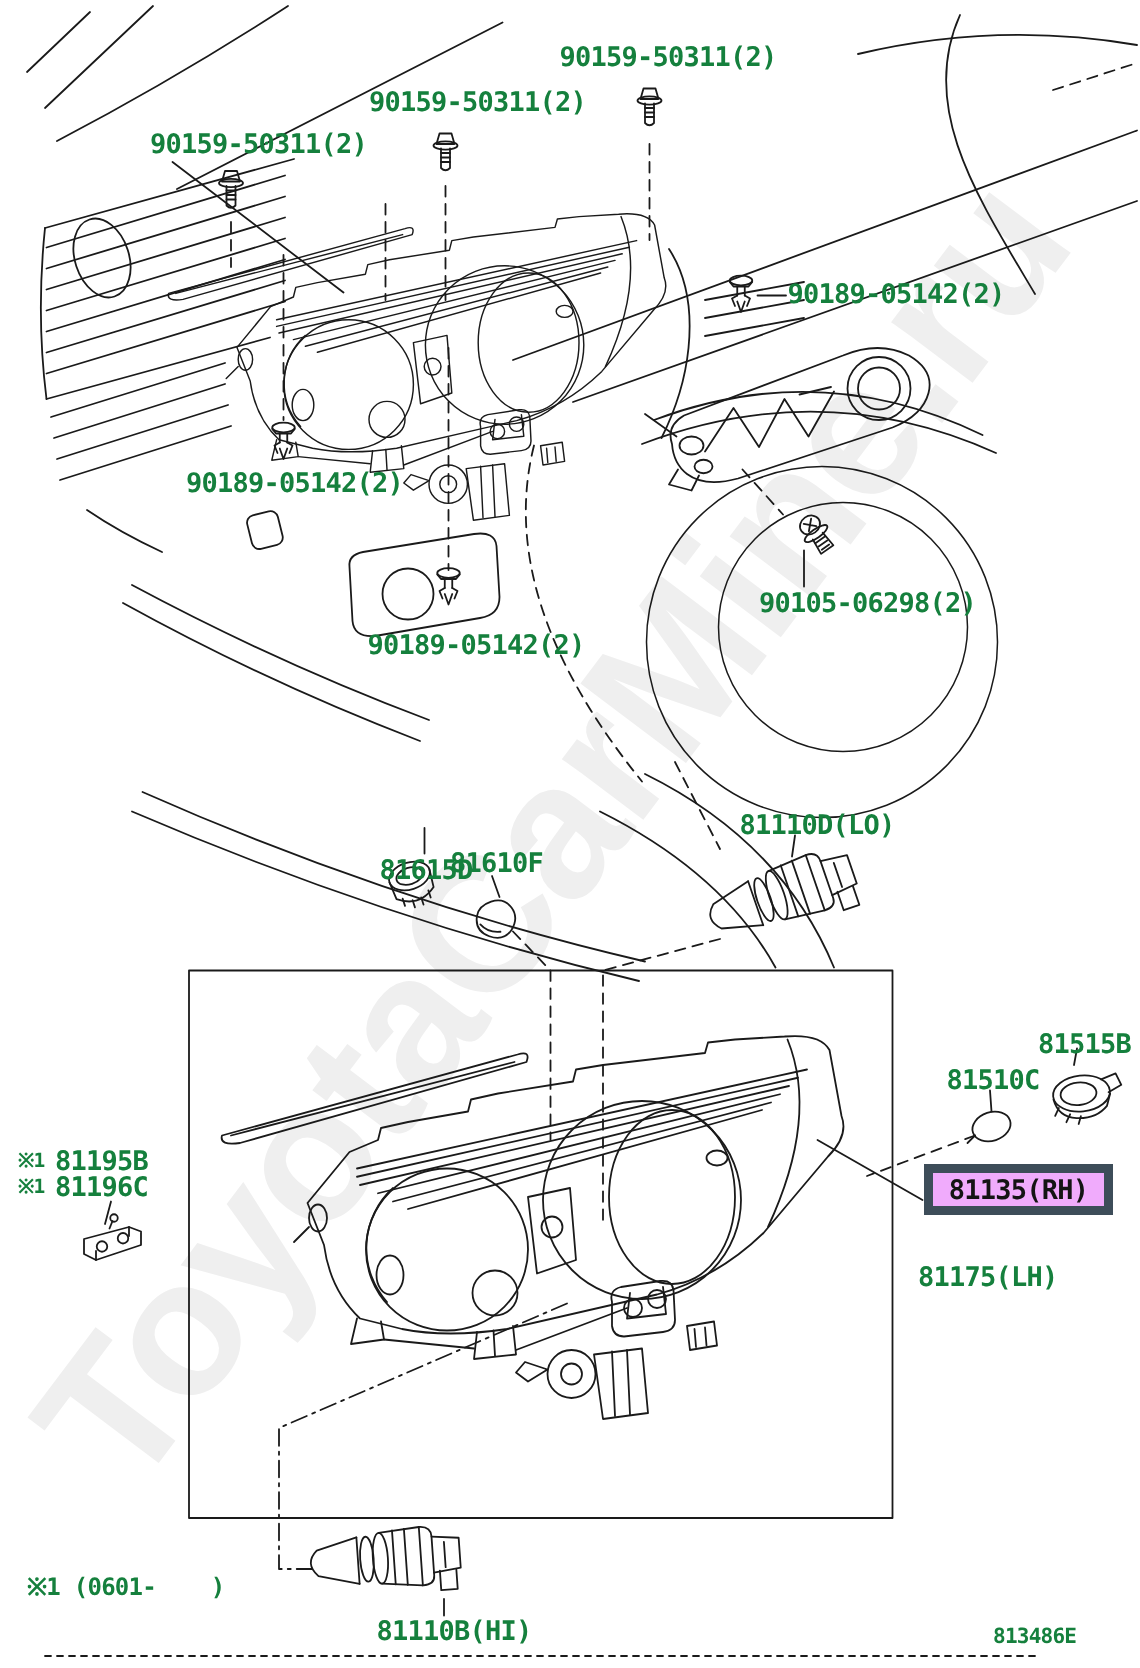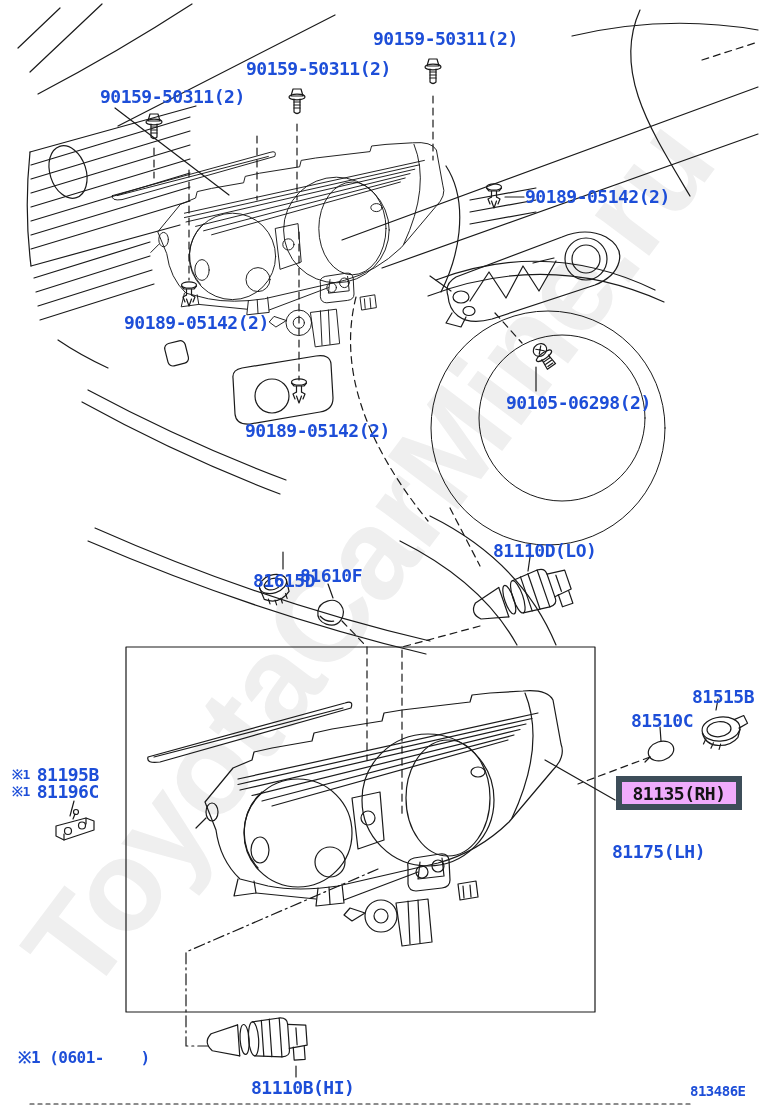--- a/index.html
+++ b/index.html
@@ -7,21 +7,21 @@
          font-family:"DejaVu Sans Mono",monospace;}
   #stage svg{position:absolute;left:0;top:0;z-index:2;}
   svg *{fill:none;stroke:#1a1a1a;stroke-width:1.2;stroke-linecap:round;stroke-linejoin:round;}
   .dsh{stroke-dasharray:7 5;}
   .dd2{stroke-dasharray:4 4;}
   .ddot{stroke-dasharray:11 4 2 4;}
   .thin{stroke-width:1;}
   .wm{position:absolute;left:368px;top:555px;z-index:1;color:#efefef;
       font-family:"Liberation Sans",sans-serif;font-weight:bold;font-size:128px;
       white-space:nowrap;transform:translate(-50%,-50%) rotate(-53deg);letter-spacing:-2px;}
-  .lbl{position:absolute;z-index:3;color:#1d4ed8;font-weight:bold;font-size:18px;
+  .lbl{position:absolute;z-index:3;color:#15803d;font-weight:bold;font-size:18px;
        line-height:19px;white-space:pre;letter-spacing:-0.5px;}
   .sm{font-size:16px;font-weight:bold;}
   .fig{font-size:14px;font-weight:bold;}
   .refer div{line-height:21px;}
   .row{display:inline-flex;align-items:center;gap:7px;height:18px;}
   .fnm{font-size:13px;font-weight:bold;}
   .frame{position:absolute;left:616px;top:776px;width:126px;height:34px;z-index:4;
          background:#f0abfc;border:6px solid #3d4d59;box-sizing:border-box;
          display:flex;align-items:center;justify-content:center;}
   .frame span{font-weight:bold;font-size:18px;letter-spacing:-0.5px;color:#141414;}
@@ -258,15 +258,15 @@
     <span>81195B</span>
   </div>
   <div class="lbl row" style="left:12px;top:782px;">
     <span class="fnm">※1</span>
     <span>81196C</span>
   </div>
 
   <div class="lbl" style="left:251px;top:1078px;">81110B(HI)</div>
 
   <div class="lbl sm" style="left:18px;top:1048px;">※1 (0601-    )</div>
-  <div class="lbl fig" style="left:690px;top:1082px;">813486E</div>
+  <div class="lbl fig" style="left:662px;top:1082px;">813486E</div>
 
 </div>
 
 </body></html>

